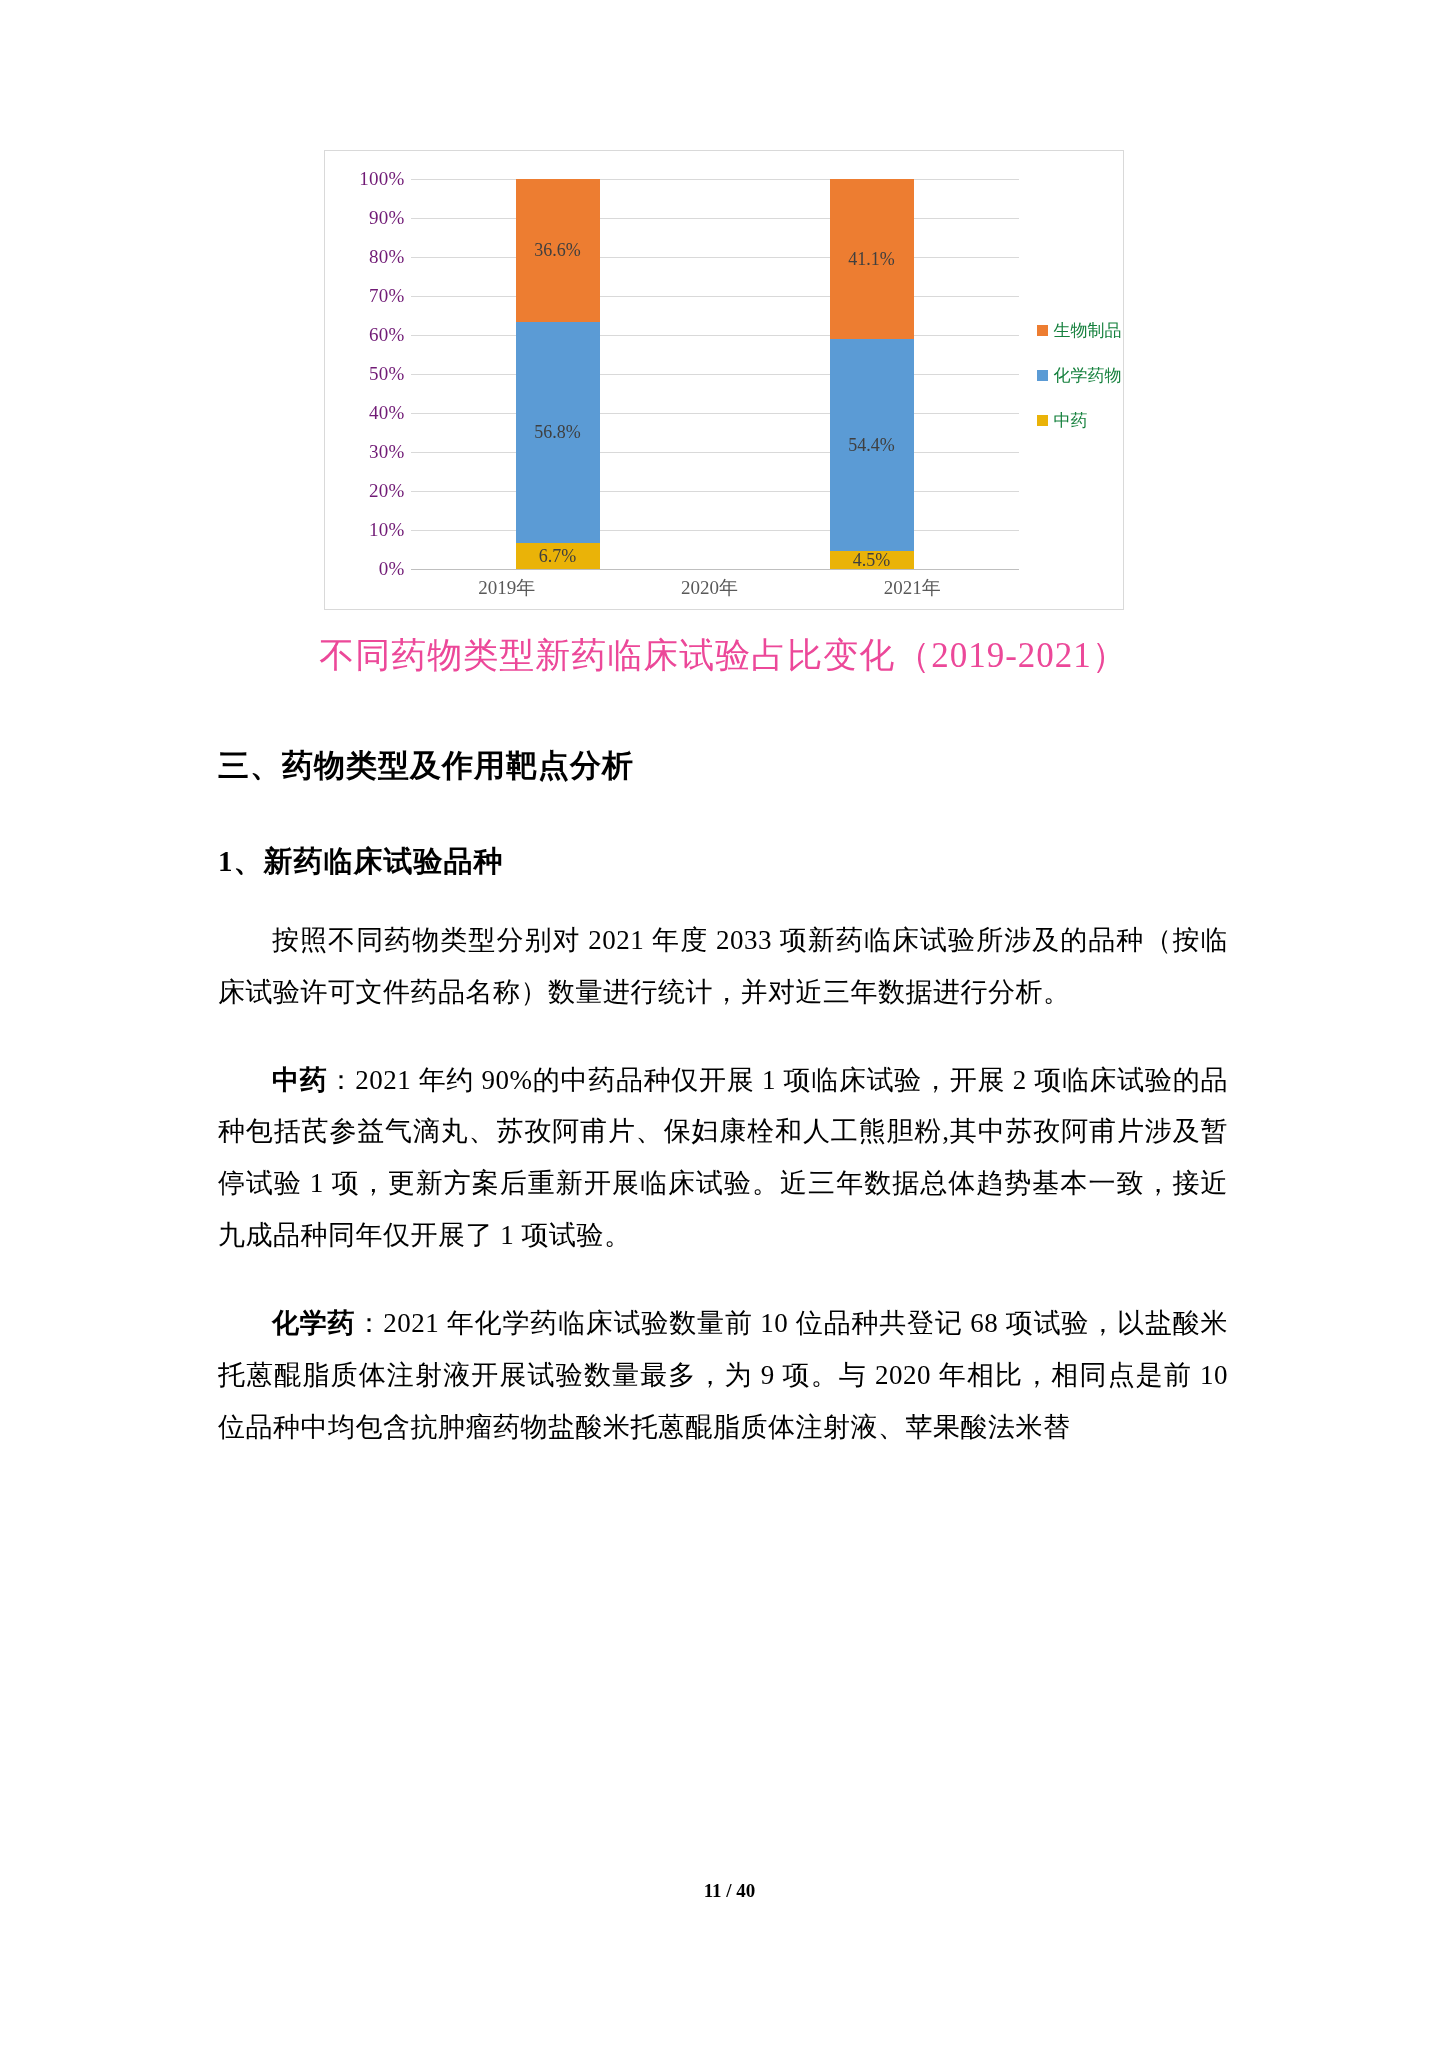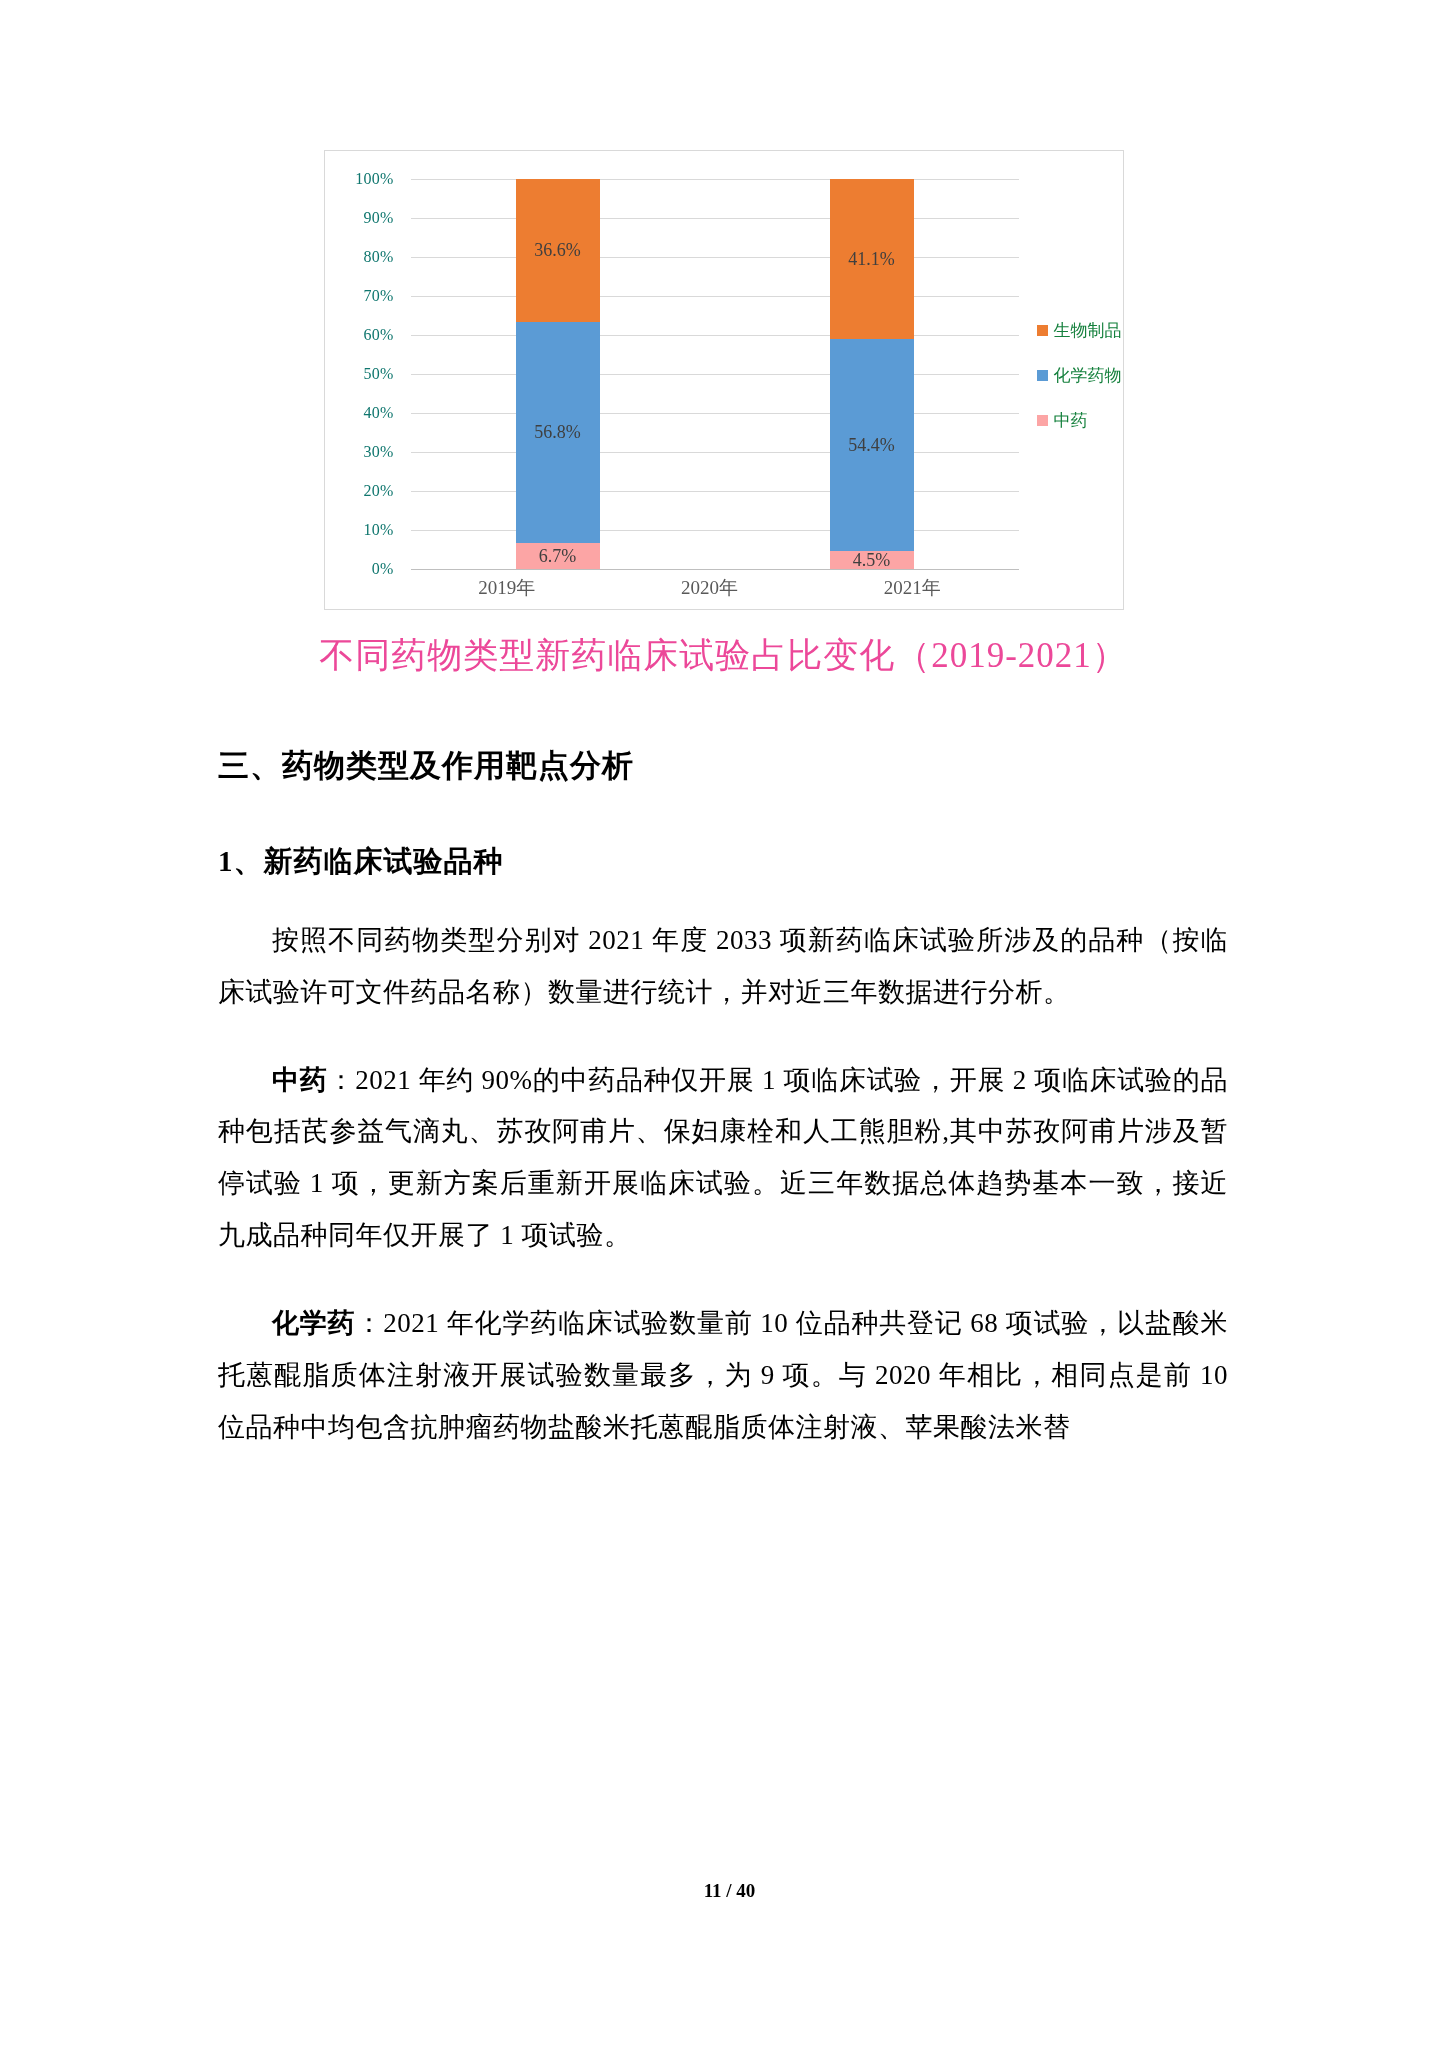--- a/index.html
+++ b/index.html
@@ -46,25 +46,25 @@
   
   .y-axis {
     position: absolute;
     left: 18px;
     top: 28px;
     width: 62px;
     height: 390px;
   }
   .y-tick {
     position: absolute;
-    right: 11px;
+    right: 0;
     transform: translateY(-50%);
     font-family: "Liberation Serif", serif;
-    font-size: 16px;
-    color: #0f766e;
+    font-size: 19px;
+    color: #701a75;
     white-space: nowrap;
     letter-spacing: .2px;
   }
 
   
   .grid {
     position: absolute;
     left: 86px;
     top: 28px;
     width: 608px;
@@ -108,21 +108,21 @@
   }
   .seg-label {
     font-family: "Liberation Serif", serif;
     font-size: 18px;
     color: #3f3f3f;
     white-space: nowrap;
     line-height: 1;
   }
   .seg-bio  { background: #ed7d31; }
   .seg-chem { background: #5b9bd5; }
-  .seg-tcm  { background: #fca5a5; }
+  .seg-tcm  { background: #eab308; }
 
   
   .x-axis-line {
     position: absolute;
     left: 86px;
     top: 418px;
     width: 608px;
     height: 1px;
     background: #bfbfbf;
   }

